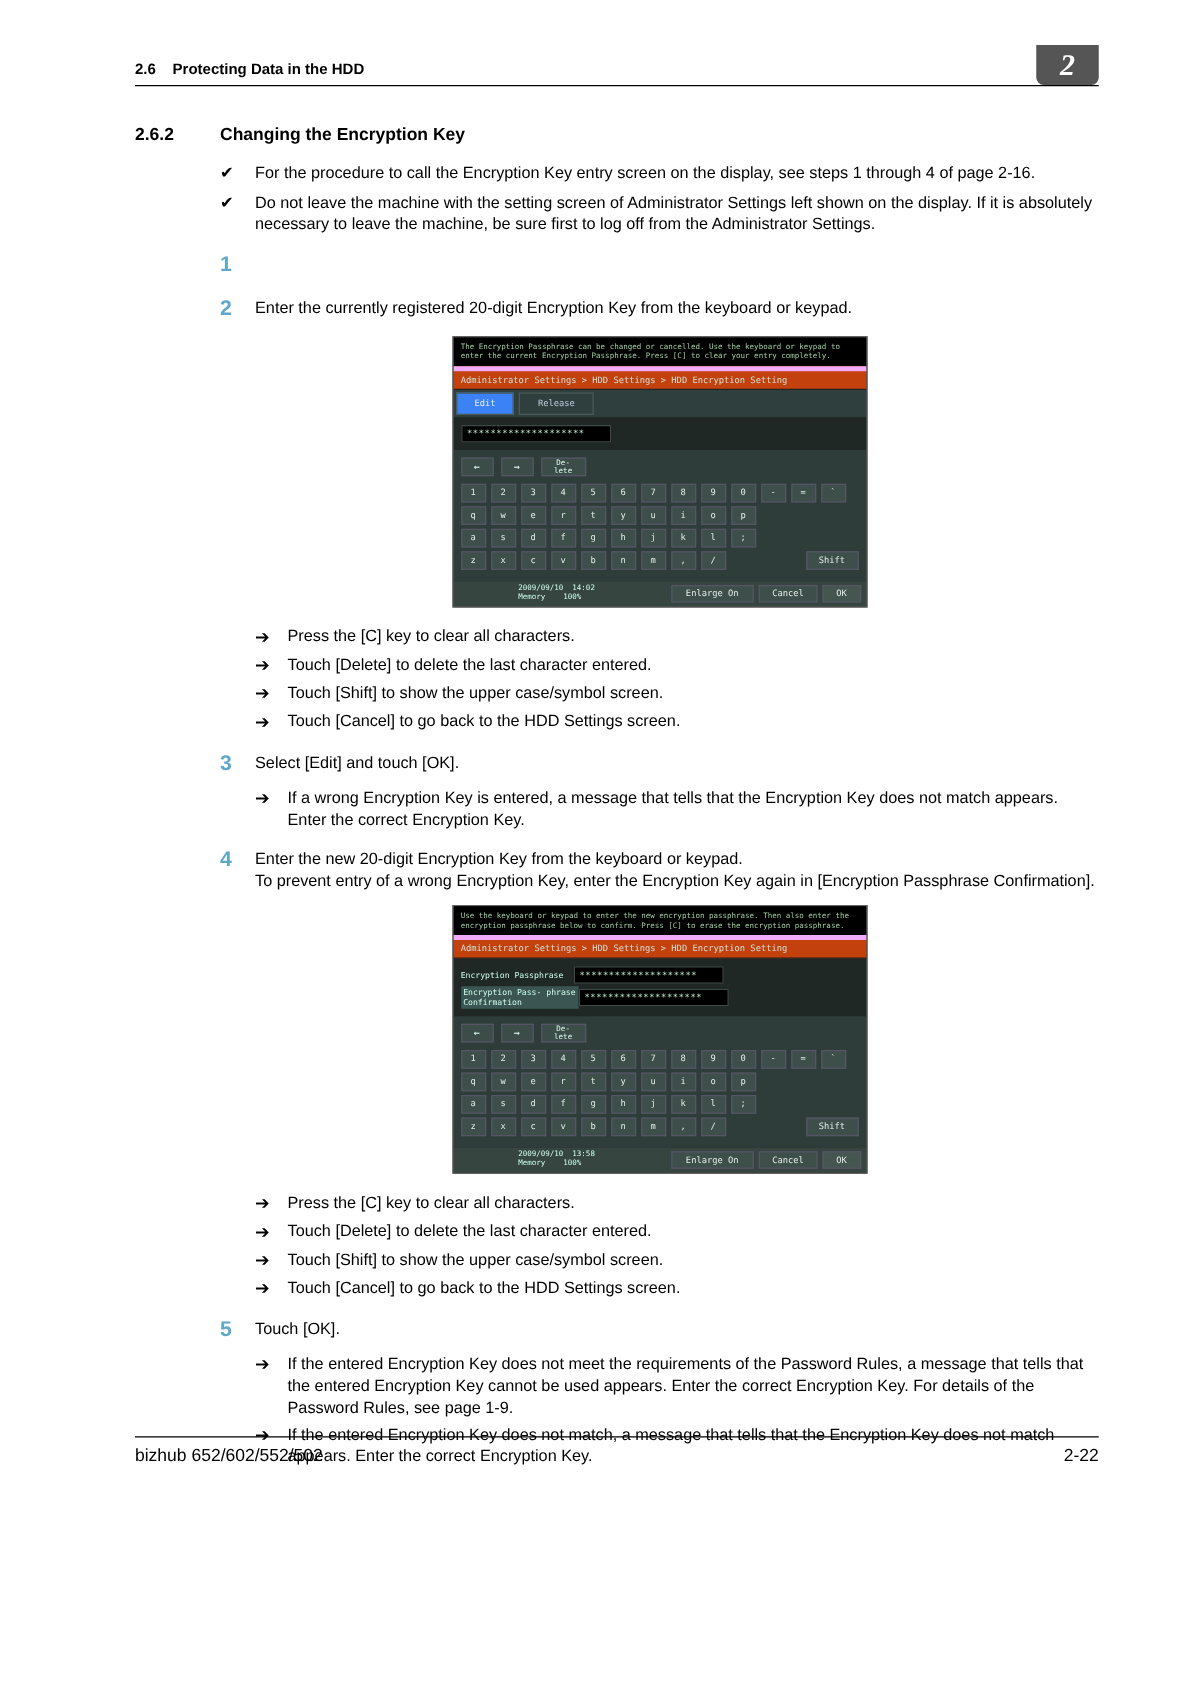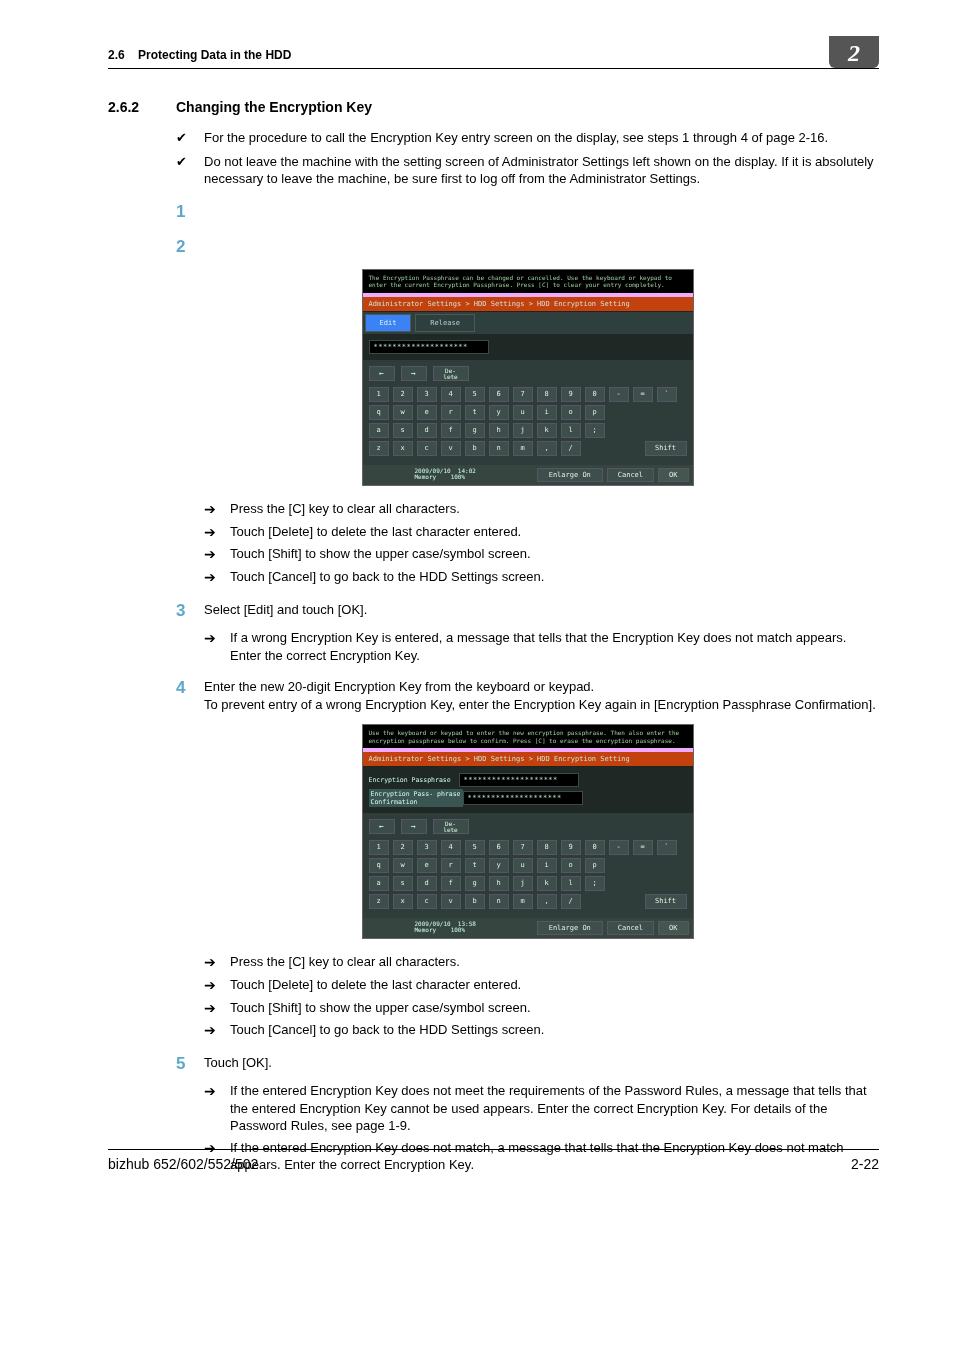--- a/index.html
+++ b/index.html
@@ -105,21 +105,21 @@
   .fieldA { display:flex; align-items:center; margin:2px 0; }
   .fieldA .lbl { width:90px; color:#cfe; font-size:6.5px; }
   .fieldA .box { background:#000; border:1px solid #3b4a46; padding:2px 4px; min-width:110px; color:#b0e0c0; letter-spacing:0.5px; font-size:7px;}
   .kbwrap { background:#2f3d3a; padding:6px; }
   .navkeys { display:flex; gap:6px; margin-bottom:6px; }
   .navkeys .nk { background:#3c4c48; border:1px solid #556; width:24px; height:13px; text-align:center; color:#dfe; font-size:8px; line-height:13px;}
   .navkeys .del { width:34px; font-size:6px; line-height:1.05; padding-top:1px; height:12px;}
   .kbrow { display:flex; gap:4px; margin:3px 0;}
   .kbtn { width:18px; height:13px; background:#3e4e4a; border:1px solid #556; color:#e4eee8; text-align:center; font-size:7px; line-height:13px;}
   .wide { width:40px; font-size:7px;}
-  .footer-row { display:flex; background:#374541; padding:3px 4px; align-items:flex-start; gap:4px;}
+  .footer-row { display:flex; background:#374541; padding:3px 4px; align-items:center; gap:4px;}
   .footer-row .finfo { color:#cfe; font-size:6px; line-height:1.1; margin-right:auto; padding-left:48px;}
   .fbtn { background:#3e4e4a; border:1px solid #556; color:#e4eee8; padding:2px 10px; font-size:7px;}
   .fbtn.ok { background:#45554f; }
   .fbtn.enl { width:44px; text-align:center;}
   .page-footer {
     position: absolute;
     bottom: 34px; left: 108px; right: 75px;
     border-top: 1px solid #000;
     padding-top: 6px;
     font-size: 14px;
@@ -150,20 +150,21 @@
       <span class="mark">✔</span>
       <span>Do not leave the machine with the setting screen of Administrator Settings left shown on the display. If it is absolutely necessary to leave the machine, be sure first to log off from the Administrator Settings.</span>
     </div>
 
     <div class="num-row">
       <span class="stepnum">1</span>
     </div>
 
     <div class="num-row">
       <span class="stepnum">2</span>
+      <span>Enter the currently registered 20-digit Encryption Key from the keyboard or keypad.</span>
     </div>
 
     <div class="shot">
       <div class="topmsg">The Encryption Passphrase can be changed or cancelled. Use the keyboard or keypad to enter the current Encryption Passphrase. Press [C] to clear your entry completely.</div>
       <div class="crumb">Administrator Settings &gt; HDD Settings &gt; HDD Encryption Setting</div>
       <div class="tabs-row">
         <div class="tabbtn active">Edit</div>
         <div class="tabbtn">Release</div>
       </div>
       <div class="fieldsA">

